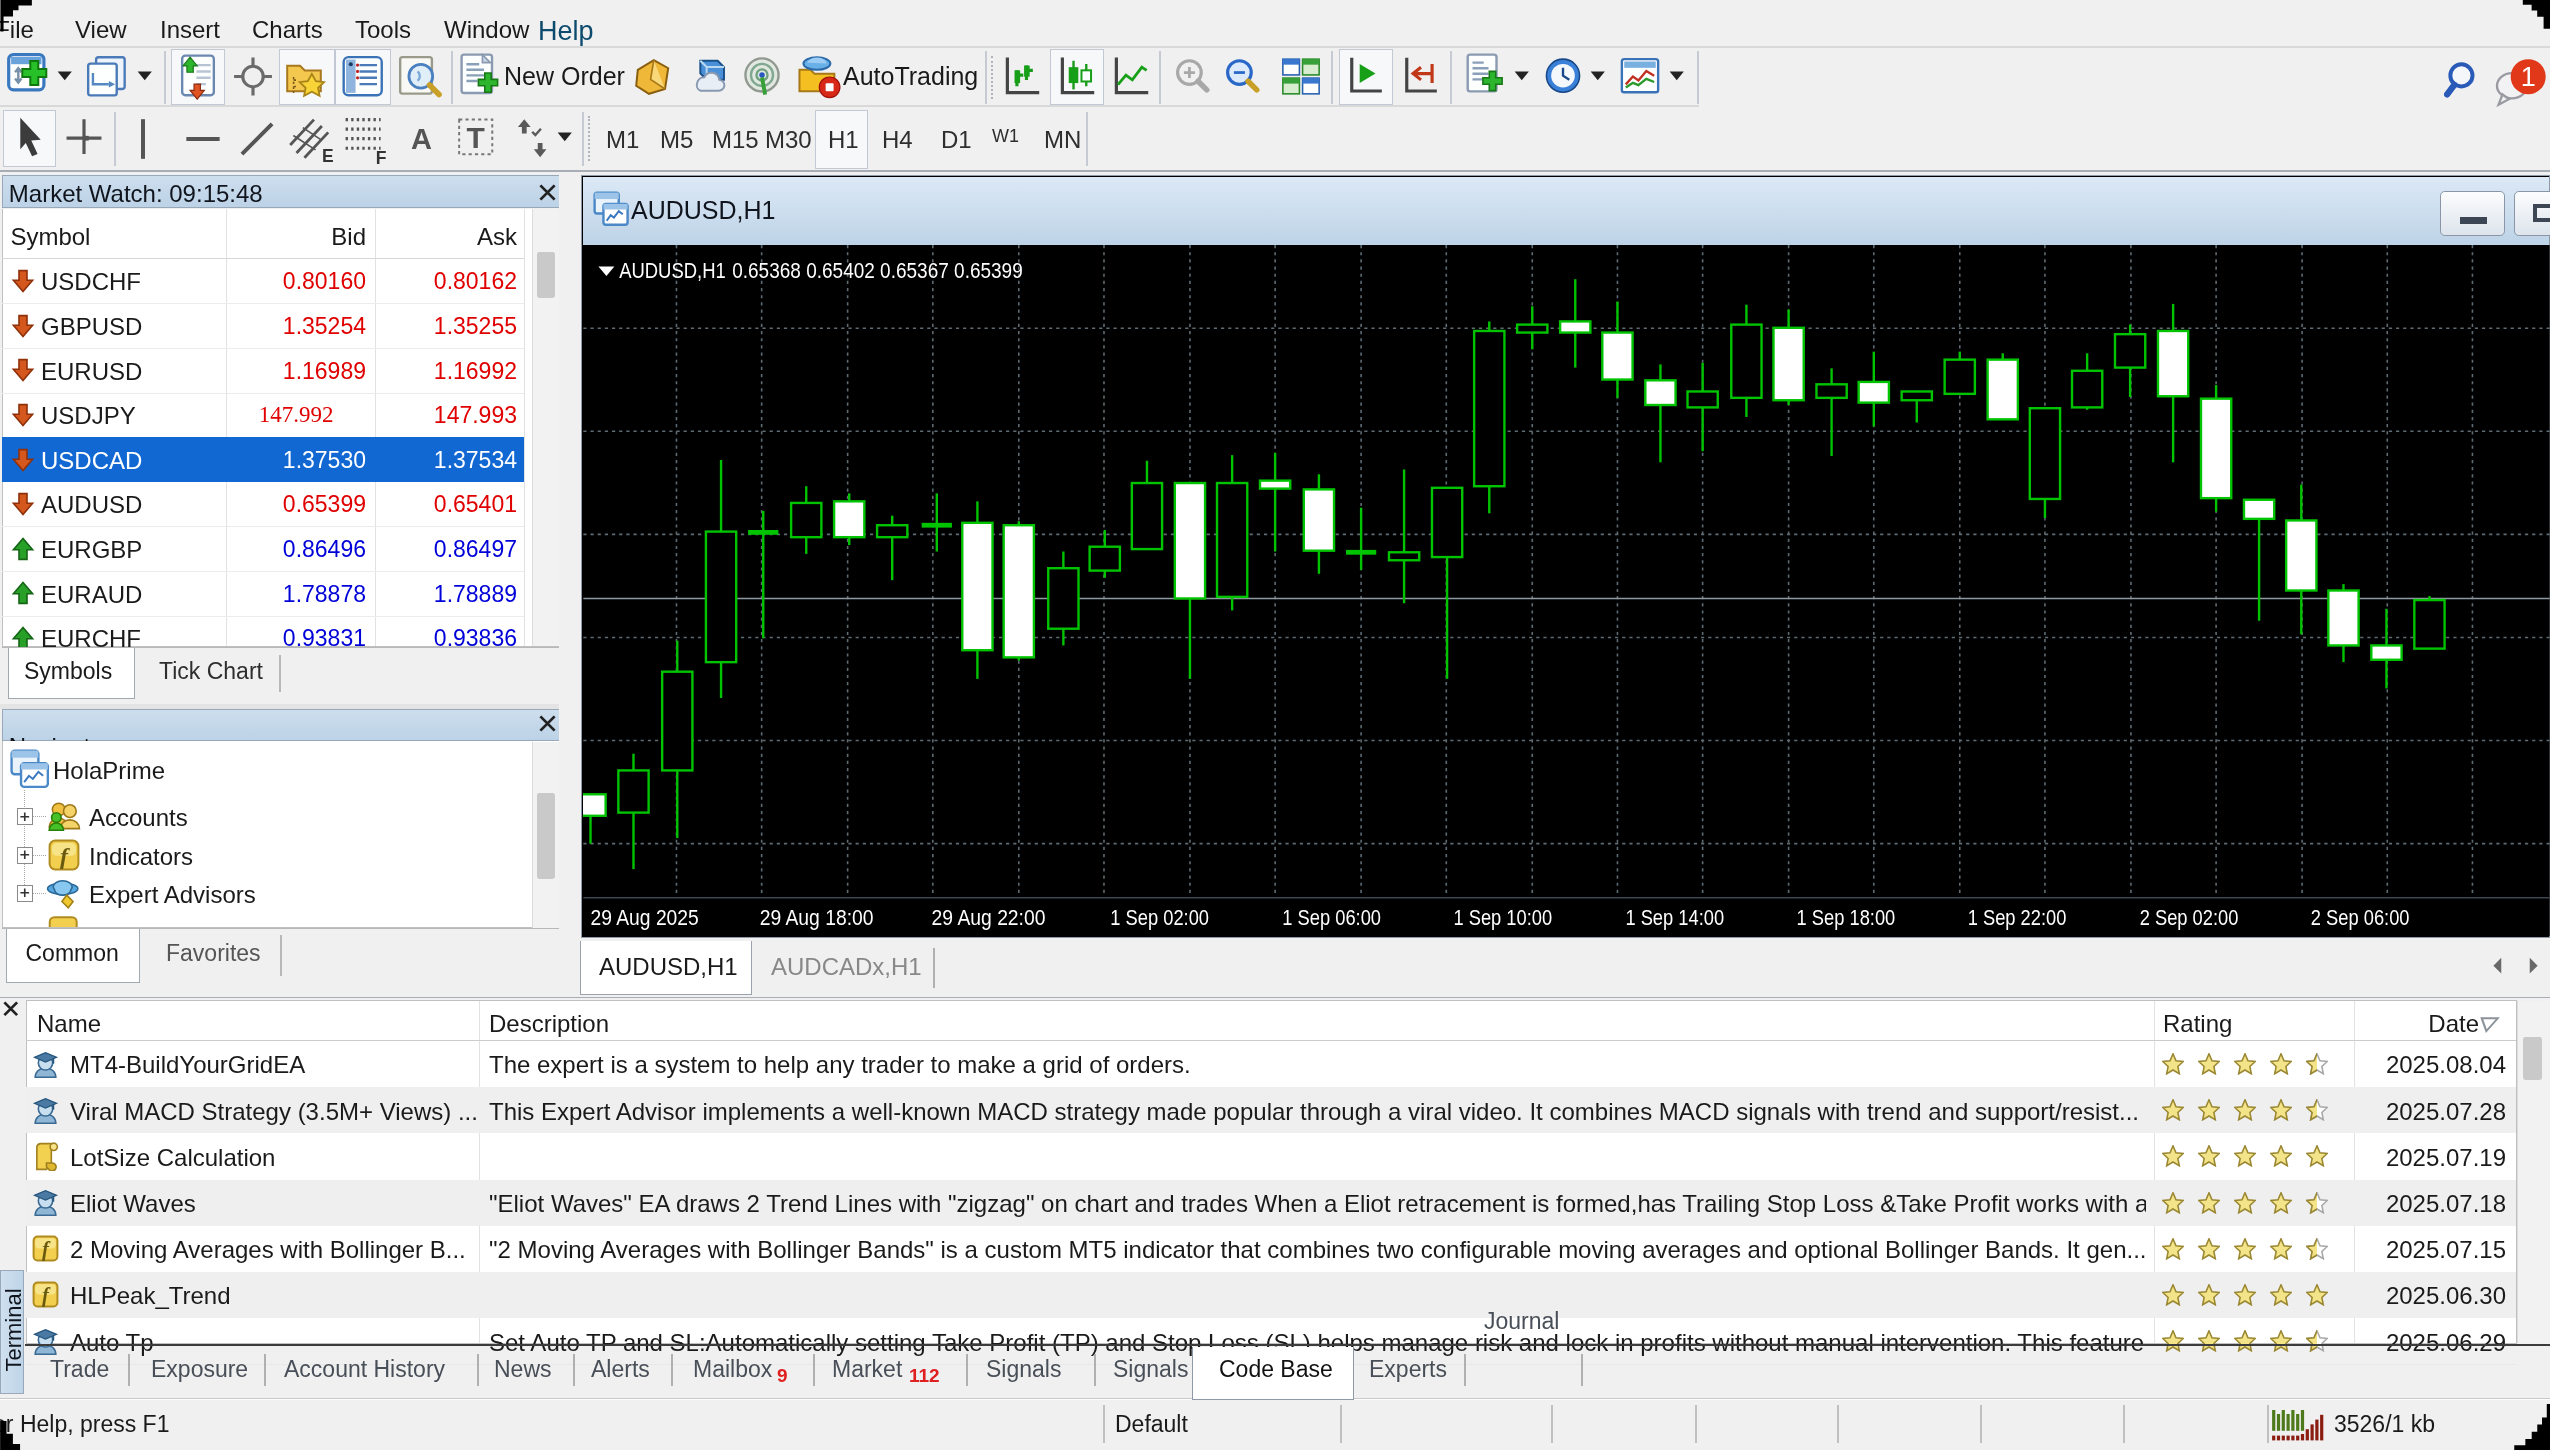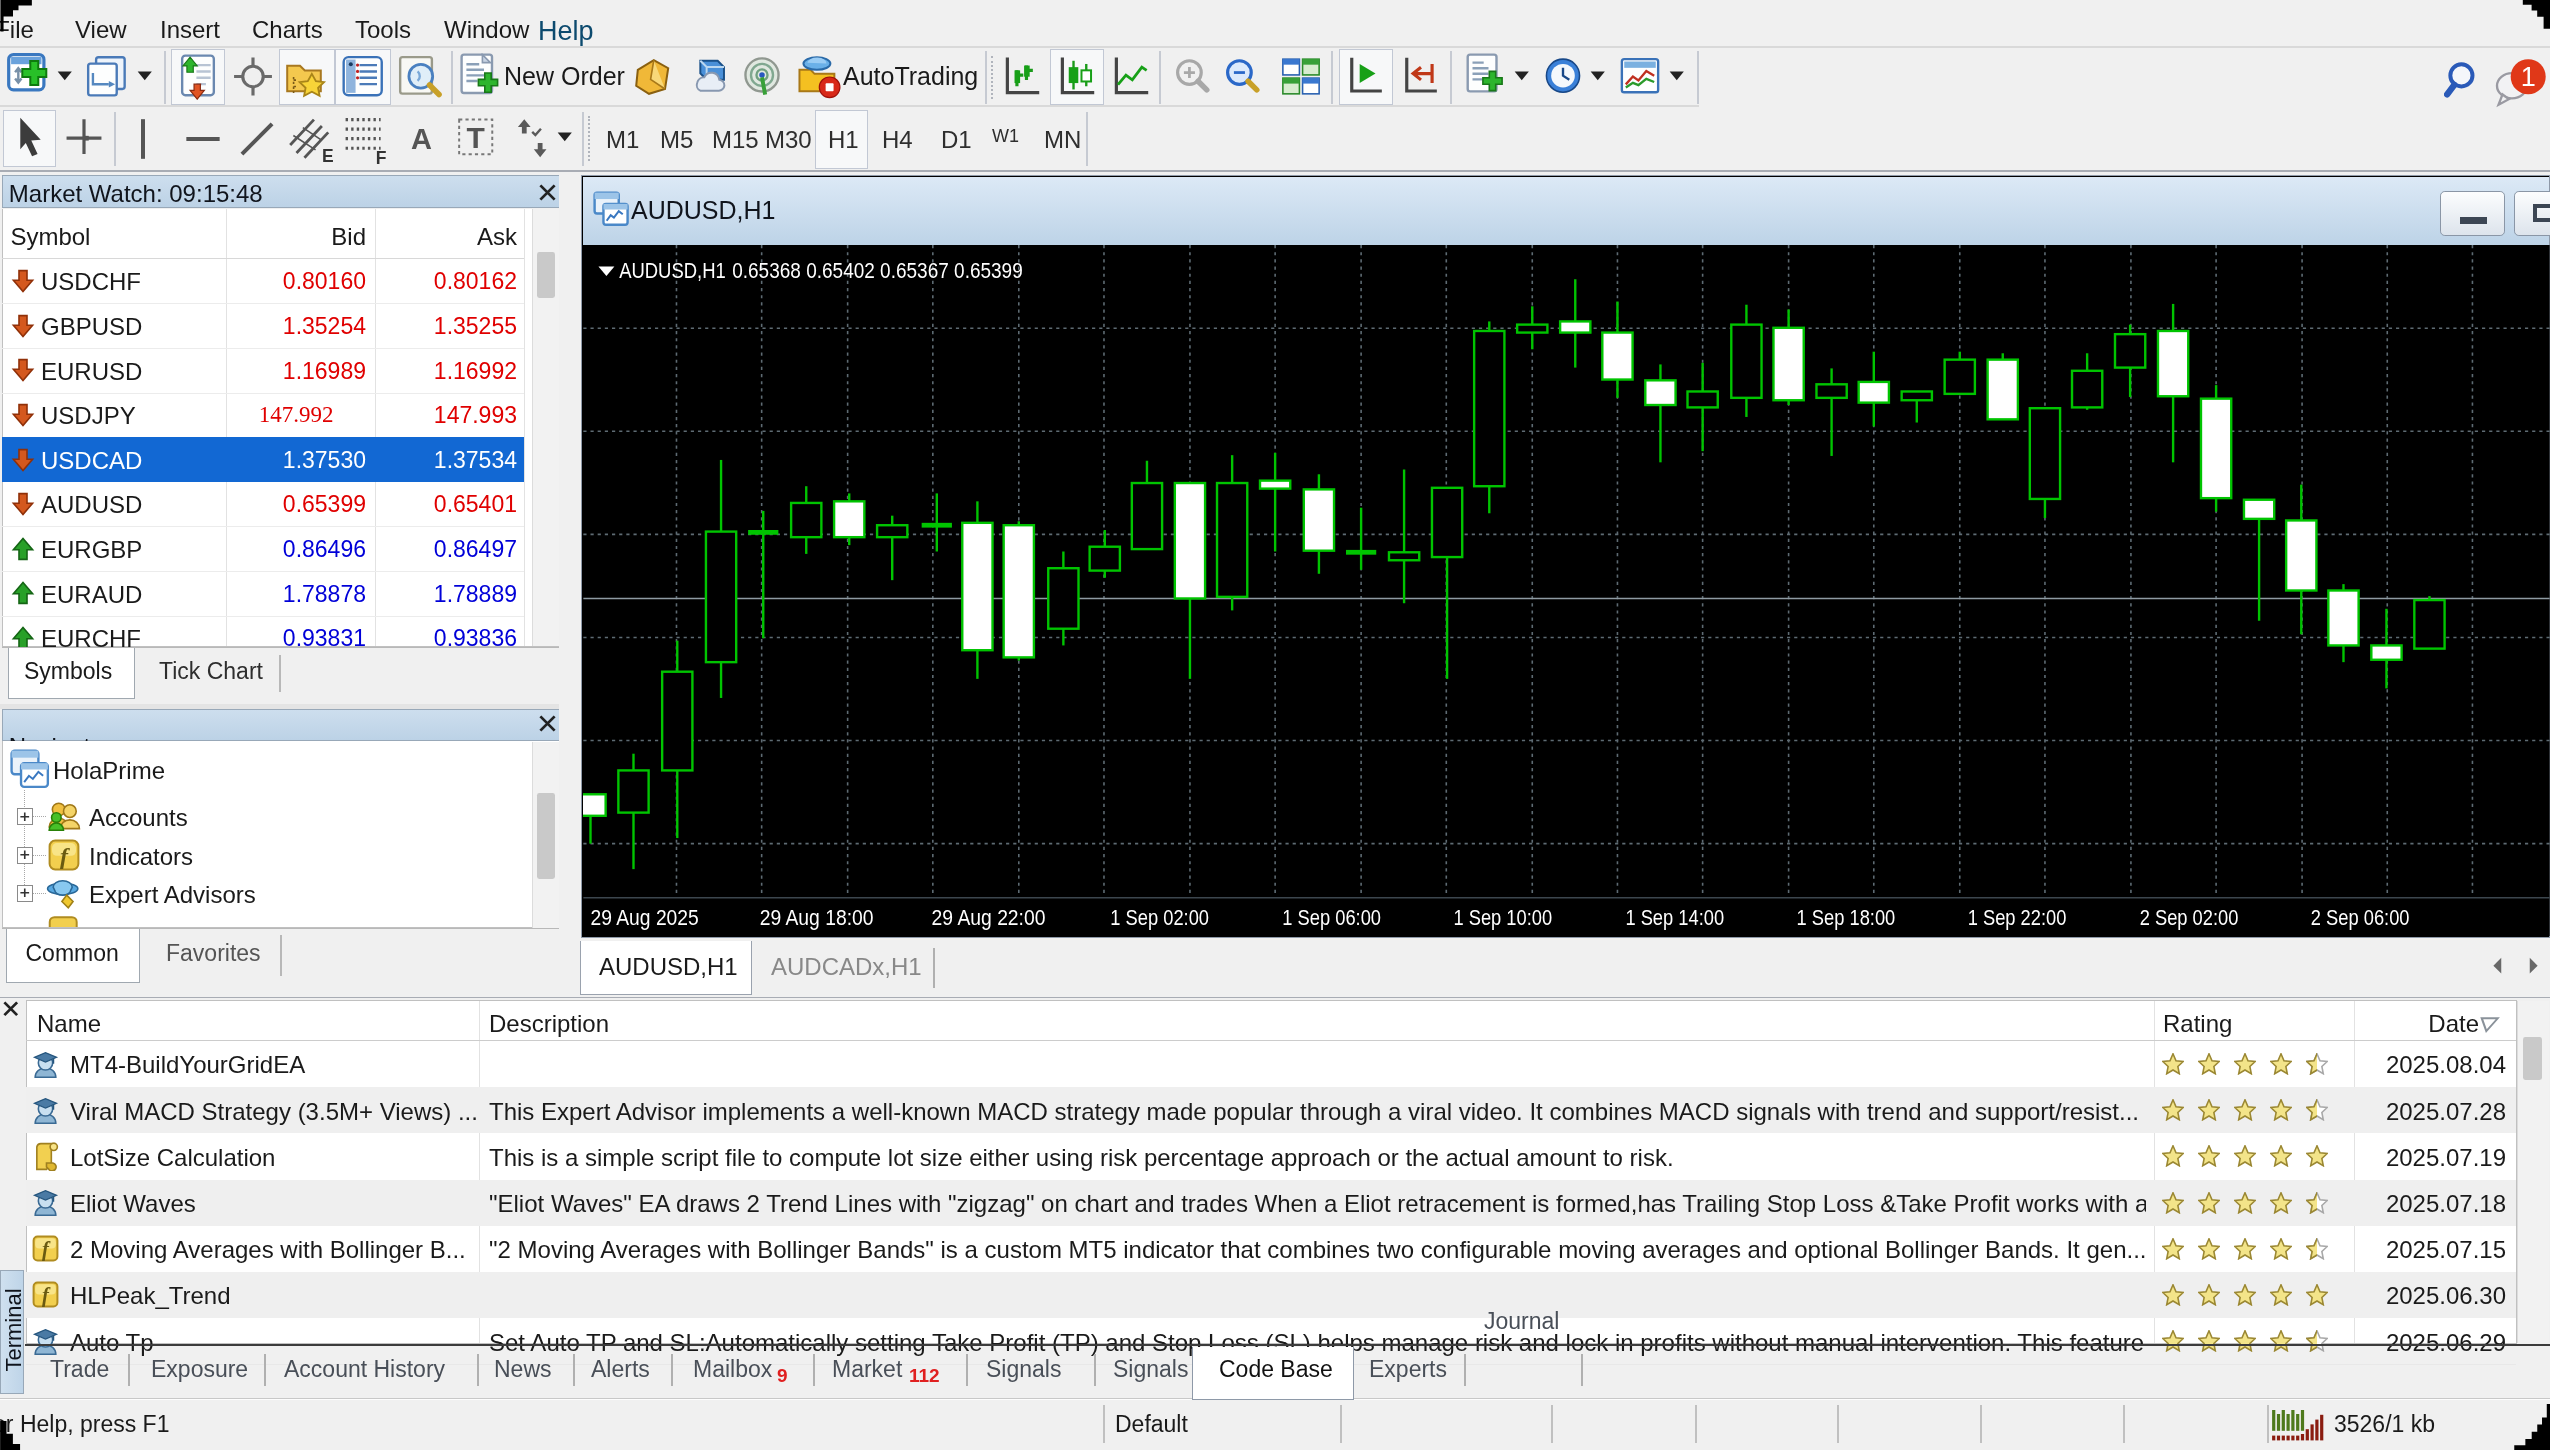--- a/index.html
+++ b/index.html
@@ -565,20 +565,21 @@
       <path d="M4 4 h20 l-12 16z" fill="none" stroke="#8a929a" stroke-width="2.5" transform="skewX(-8)"></path>
     </svg>
 <div style="position:absolute;left:26px;top:1040px;width:2490px;height:0.8px;background:#cccccc;"></div>
 <svg style="position:absolute;left:32px;top:1050px" width="27" height="29" viewBox="0 0 34 36">
 <path d="M4 34 a13 12 0 0 1 26 0z" fill="#8fb6d4" stroke="#3a6a94" stroke-width="2"></path>
 <circle cx="17" cy="16" r="9" fill="#c8dff0" stroke="#3a6a94" stroke-width="2"></circle>
 <path d="M3 9 L17 3 L31 9 L17 15 Z" fill="#4a7aa4" stroke="#26567e" stroke-width="1.5"></path>
 <path d="M27 10 v7" stroke="#26567e" stroke-width="2"></path>
 </svg>
 <div style="position:absolute;left:70px;top:1051px;font-size:24px;color:#1a1a1a;white-space:nowrap;">MT4-BuildYourGridEA</div>
+<div style="position:absolute;left:489px;top:1051px;width:1657px;height:29px;font-size:24px;color:#1a1a1a;white-space:nowrap;overflow:hidden;">The expert is a system to help any trader to make a grid of orders.</div>
 <svg style="position:absolute;left:2162px;top:1053px" width="22" height="22" viewBox="0 0 28 28">
       <polygon points="14,1 17.8,9.8 27,10.8 20.2,17.2 22,26.4 14,21.6 6,26.4 7.8,17.2 1,10.8 10.2,9.8" fill="#f3e489" stroke="#9b8833" stroke-width="2"></polygon>
     </svg>
     <svg style="position:absolute;left:2198px;top:1053px" width="22" height="22" viewBox="0 0 28 28">
       <polygon points="14,1 17.8,9.8 27,10.8 20.2,17.2 22,26.4 14,21.6 6,26.4 7.8,17.2 1,10.8 10.2,9.8" fill="#f3e489" stroke="#9b8833" stroke-width="2"></polygon>
     </svg>
     <svg style="position:absolute;left:2234px;top:1053px" width="22" height="22" viewBox="0 0 28 28">
       <polygon points="14,1 17.8,9.8 27,10.8 20.2,17.2 22,26.4 14,21.6 6,26.4 7.8,17.2 1,10.8 10.2,9.8" fill="#f3e489" stroke="#9b8833" stroke-width="2"></polygon>
     </svg>
     <svg style="position:absolute;left:2270px;top:1053px" width="22" height="22" viewBox="0 0 28 28">
@@ -625,21 +626,20 @@
       <polygon points="14,1 17.8,9.8 27,10.8 20.2,17.2 22,26.4 14,21.6 6,26.4 7.8,17.2 1,10.8 10.2,9.8" fill="#ffffff" stroke="#a8a8a8" stroke-width="2"></polygon>
       <polygon points="14,1 17.8,9.8 27,10.8 20.2,17.2 22,26.4 14,21.6 6,26.4 7.8,17.2 1,10.8 10.2,9.8" fill="#f3e489" stroke="#9b8833" stroke-width="2" clip-path="url(#sc2895_1394)"></polygon>
     </svg>
 <div style="position:absolute;left:2354px;top:1098px;width:152px;font-size:24px;color:#1a1a1a;white-space:nowrap;text-align:right;">2025.07.28</div>
 <svg style="position:absolute;left:32px;top:1142px" width="29" height="29" viewBox="0 0 36 36">
 <path d="M6 6 a5 5 0 0 1 5-4 h18 a5 5 0 0 0-5 4 v20 l-6 8 h-12 z" fill="#f2d050" stroke="#a08020" stroke-width="2"></path>
 <circle cx="27" cy="6" r="4.5" fill="#f8e488" stroke="#a08020" stroke-width="2"></circle>
 <path d="M18 26 l8 0 a5 5 0 1 1-5 8 l-3-3z" fill="#e0b830" stroke="#a08020" stroke-width="2"></path>
 </svg>
 <div style="position:absolute;left:70px;top:1144px;font-size:24px;color:#1a1a1a;white-space:nowrap;">LotSize Calculation</div>
-<div style="position:absolute;left:489px;top:1144px;width:1657px;height:29px;font-size:24px;color:#1a1a1a;white-space:nowrap;overflow:hidden;">This is a simple script file to compute lot size either using risk percentage approach or the actual amount to risk.</div>
 <svg style="position:absolute;left:2162px;top:1145px" width="22" height="22" viewBox="0 0 28 28">
       <polygon points="14,1 17.8,9.8 27,10.8 20.2,17.2 22,26.4 14,21.6 6,26.4 7.8,17.2 1,10.8 10.2,9.8" fill="#f3e489" stroke="#9b8833" stroke-width="2"></polygon>
     </svg>
     <svg style="position:absolute;left:2198px;top:1145px" width="22" height="22" viewBox="0 0 28 28">
       <polygon points="14,1 17.8,9.8 27,10.8 20.2,17.2 22,26.4 14,21.6 6,26.4 7.8,17.2 1,10.8 10.2,9.8" fill="#f3e489" stroke="#9b8833" stroke-width="2"></polygon>
     </svg>
     <svg style="position:absolute;left:2234px;top:1145px" width="22" height="22" viewBox="0 0 28 28">
       <polygon points="14,1 17.8,9.8 27,10.8 20.2,17.2 22,26.4 14,21.6 6,26.4 7.8,17.2 1,10.8 10.2,9.8" fill="#f3e489" stroke="#9b8833" stroke-width="2"></polygon>
     </svg>
     <svg style="position:absolute;left:2270px;top:1145px" width="22" height="22" viewBox="0 0 28 28">

